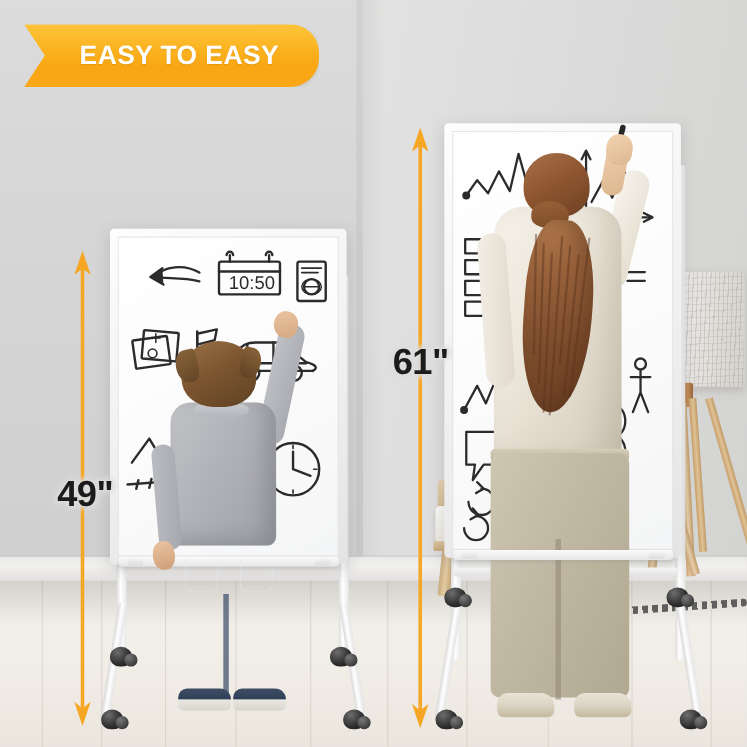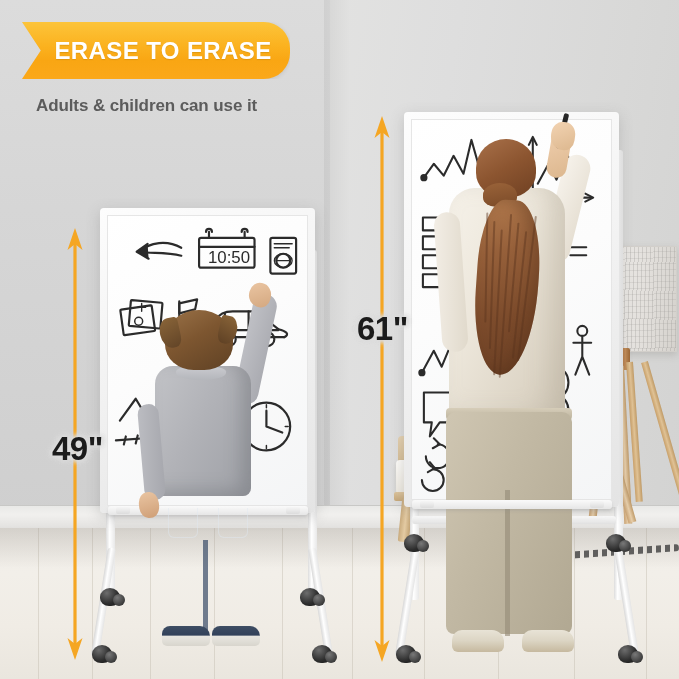--- a/index.html
+++ b/index.html
@@ -622,17 +622,16 @@
   <div class="measure" id="measure-1" style="left: 369px; top: 116px; width: 26px; height: 546px;">
       <svg width="26" height="546" viewBox="0 0 26 546">
         <line x1="13" y1="10" x2="13" y2="536" stroke="#f5a623" stroke-width="3.2"></line>
         <polygon points="13,0 5.5,22 13,16 20.5,22" fill="#f5a623"></polygon>
         <polygon points="13,546 5.5,524 13,530 20.5,524" fill="#f5a623"></polygon>
       </svg>
     </div>
   <div class="measure-label" id="measure-label-1" style="left: 357px; top: 310px; font-size: 33px;">61"</div>
 
   <div class="banner">
-    <span class="banner-text">ERASE TO ERASE</span>
-  </div>
-  <div class="subhead">Adults &amp; children can use it</div>
+    <span class="banner-text">EASY TO EASY</span>
+  </div>
 
 </div>
 
 </body></html>

